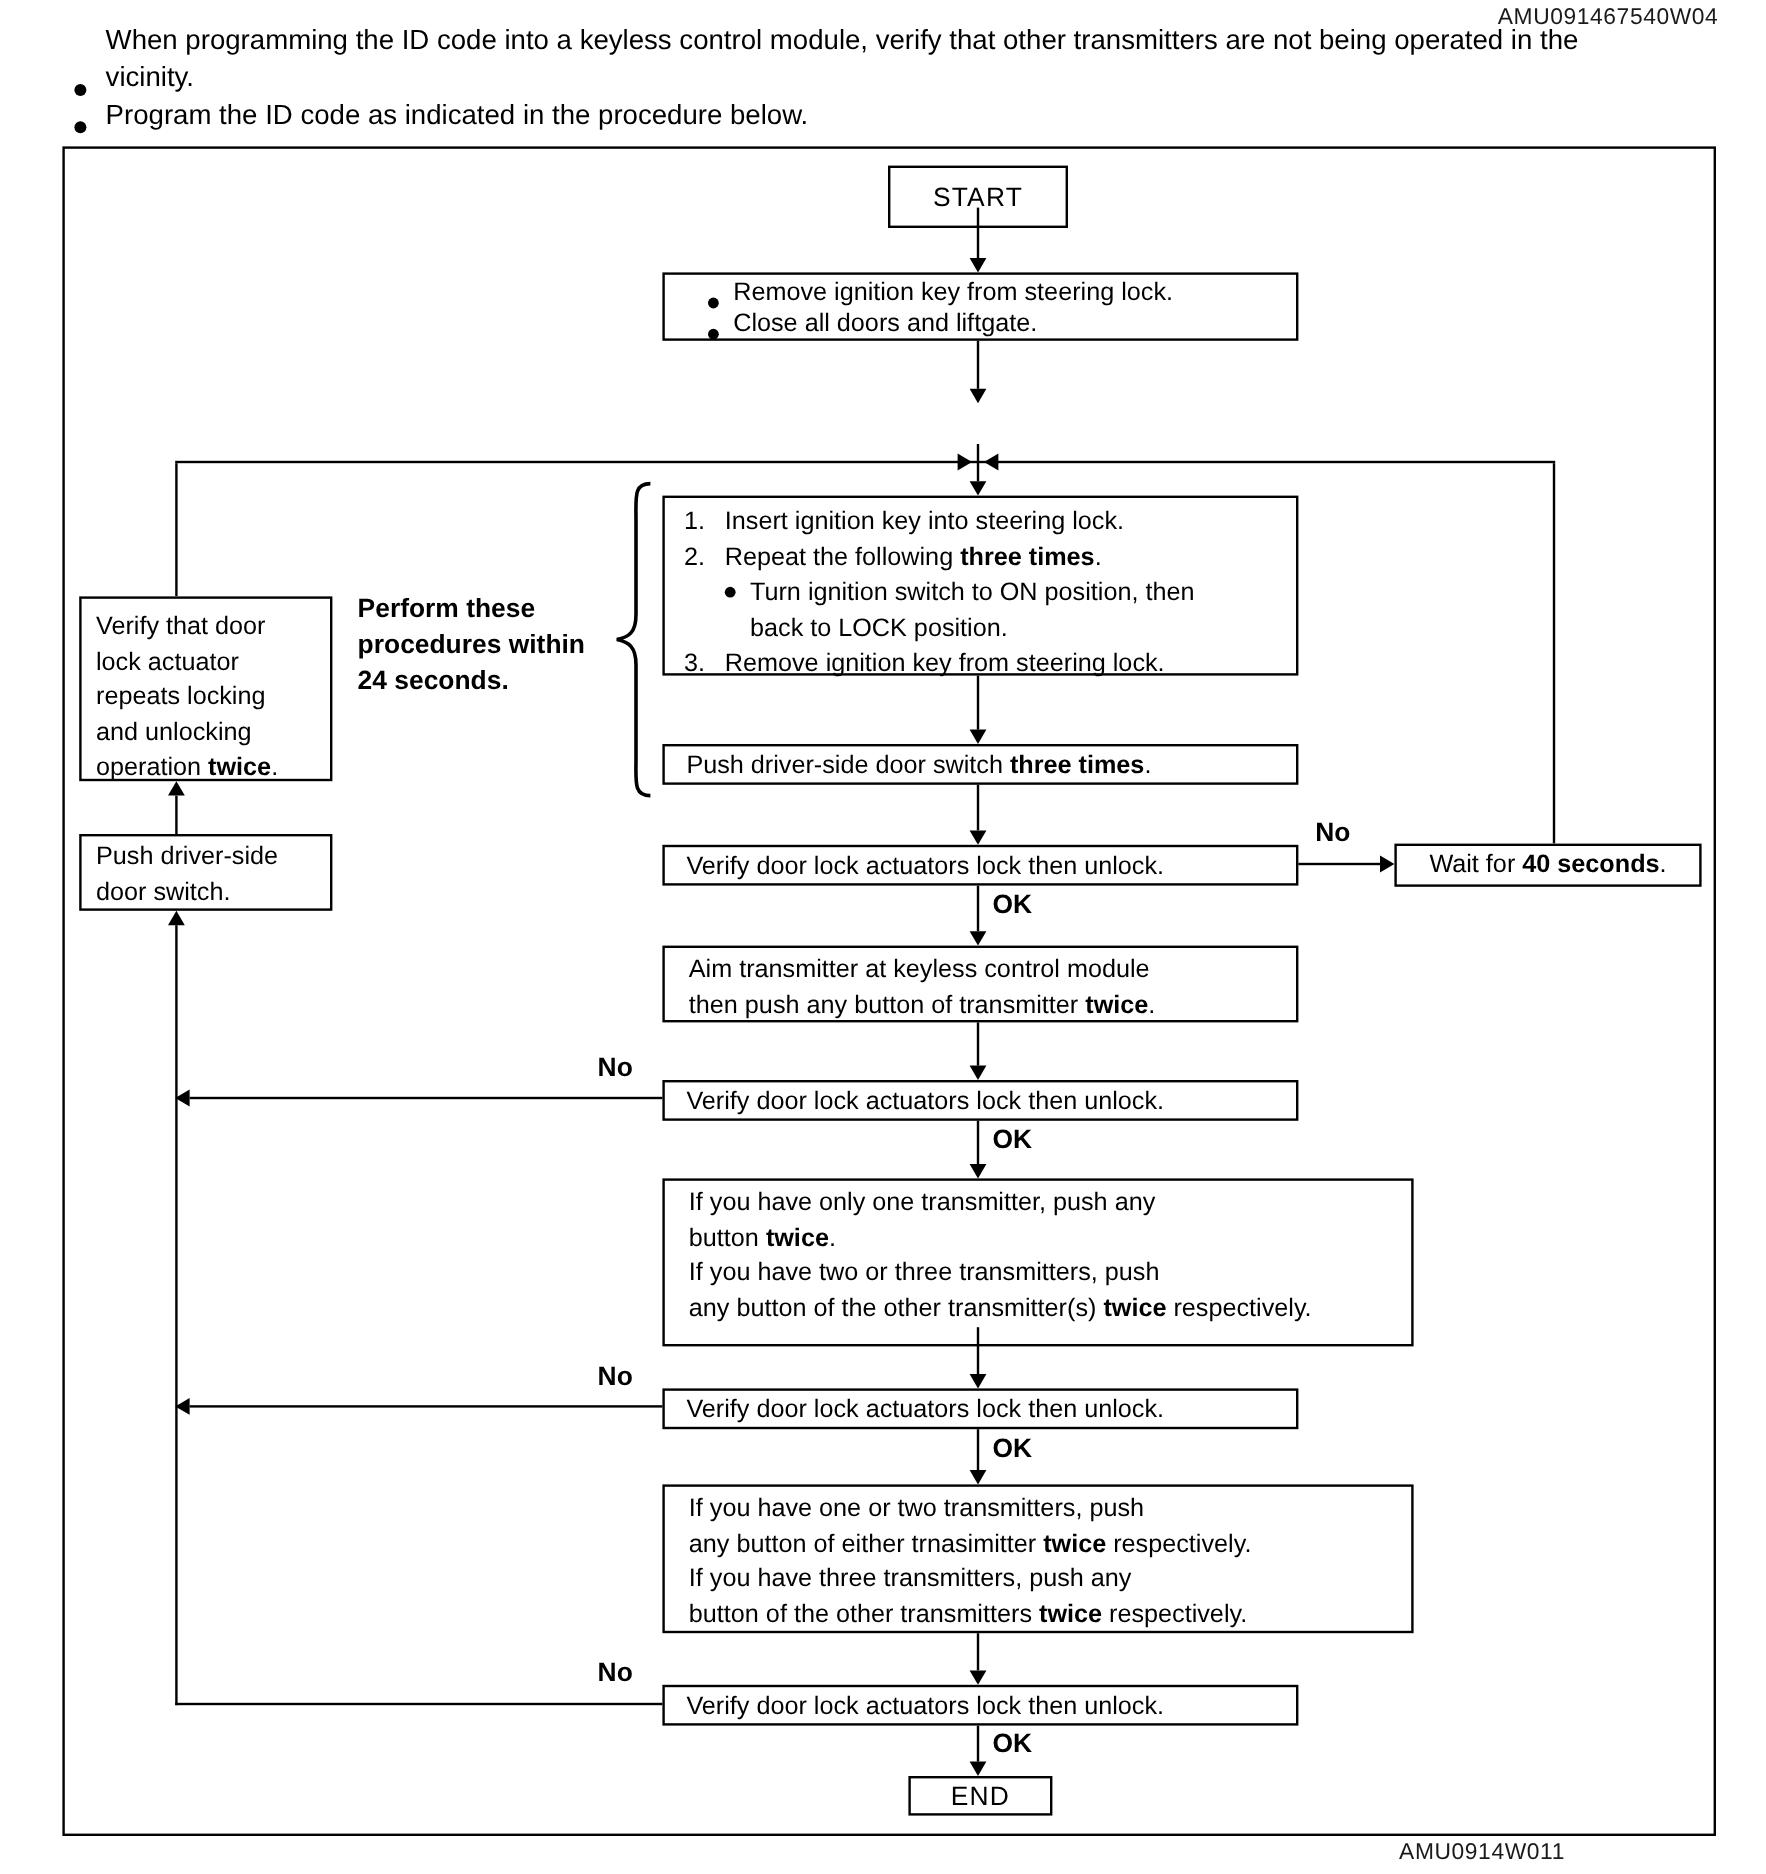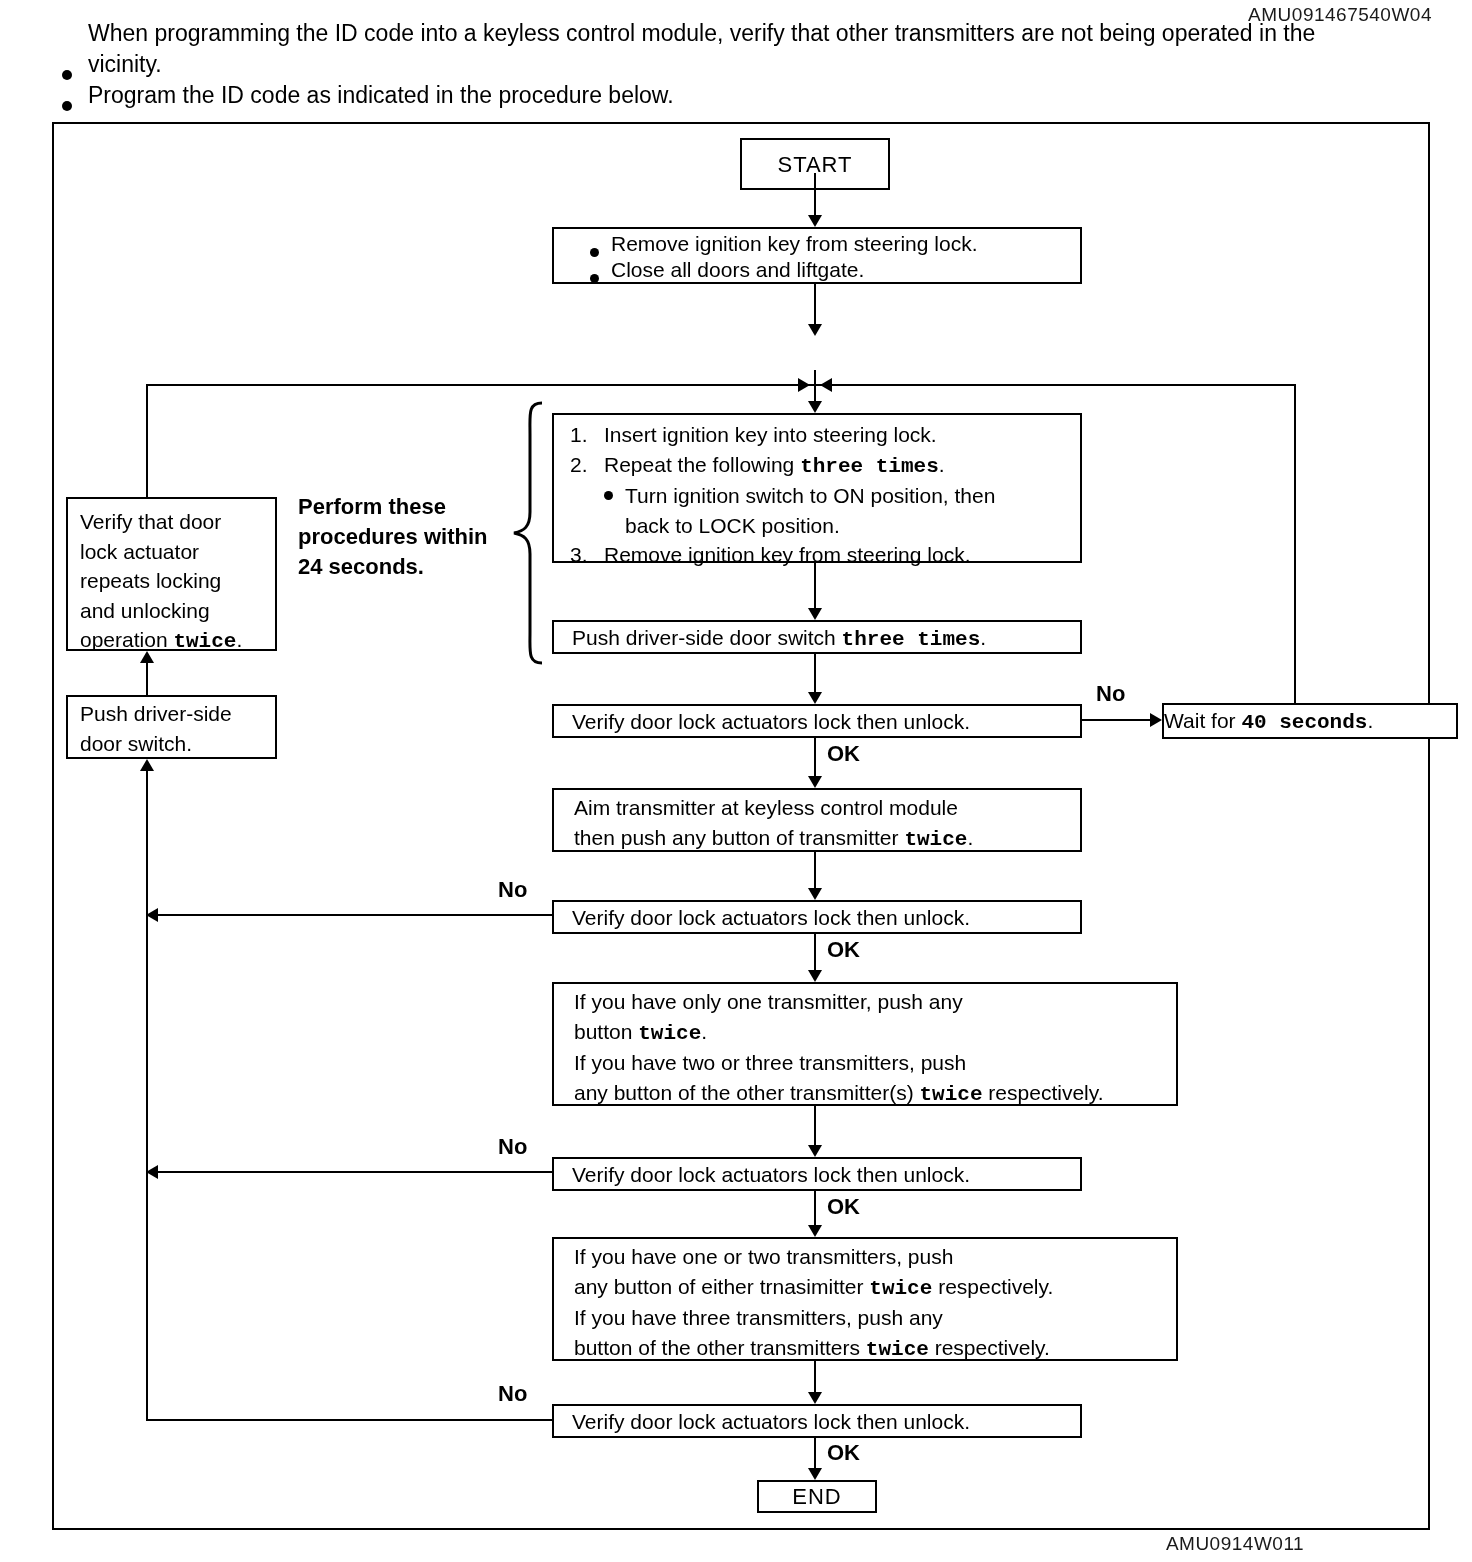--- a/index.html
+++ b/index.html
@@ -23,21 +23,21 @@
   .arr.down{border-left:7px solid transparent;border-right:7px solid transparent;border-top:12px solid #000;}
   .arr.up{border-left:7px solid transparent;border-right:7px solid transparent;border-bottom:12px solid #000;}
   .arr.left{border-top:7px solid transparent;border-bottom:7px solid transparent;border-right:12px solid #000;}
   .arr.right{border-top:7px solid transparent;border-bottom:7px solid transparent;border-left:12px solid #000;}
   .lbl{position:absolute;font-weight:bold;font-size:22px;line-height:24px;}
   .note{position:absolute;font-weight:bold;font-size:22px;line-height:30px;}
   .crow{display:flex;line-height:29.5px;}
   .cnum{flex:0 0 34px;}
   .pad18{padding:2px 6px 0 18px;}
   .multiline{padding:3px 6px 0 20px;line-height:29.5px;}
-  b{font-weight:bold;font-family:Liberation Mono, monospace;}
+  b{font-weight:bold;}
 </style>
 </head>
 <body>
 
 <div class="page">
 
   <div class="code" style="left:1040px;top:4px;width:392px;">AMU091467540W04</div>
 
   <div class="intro">
     <div class="brow">
@@ -117,21 +117,21 @@
 
   <div class="vline" style="left:814px;top:654px;height:38px;"></div>
   <div class="arr down" style="left:808px;top:692px;"></div>
 
   <div class="box pad18" style="left:552px;top:704px;width:530px;height:34px;line-height:28px;">Verify door lock actuators lock then unlock.</div>
 
   <div class="hline" style="left:1082px;top:719px;width:68px;"></div>
   <div class="arr right" style="left:1150px;top:713px;"></div>
   <div class="lbl" style="left:1096px;top:682px;">No</div>
 
-  <div class="box" style="left:1162px;top:703px;width:296px;height:36px;line-height:31px;"><span>Wait for </span><b>40 seconds</b><span>.</span></div>
+  <div class="box" style="left:1162px;top:703px;width:256px;height:36px;text-align:center;line-height:31px;"><span>Wait for </span><b>40 seconds</b><span>.</span></div>
 
   <div class="lbl" style="left:827px;top:742px;">OK</div>
   <div class="vline" style="left:814px;top:738px;height:38px;"></div>
   <div class="arr down" style="left:808px;top:776px;"></div>
 
   <div class="box multiline" style="left:552px;top:788px;width:530px;height:64px;">
     <div>Aim transmitter at keyless control module</div>
     <div><span>then push any button of transmitter </span><b>twice</b><span>.</span></div>
   </div>
 
@@ -140,21 +140,21 @@
 
   <div class="box pad18" style="left:552px;top:900px;width:530px;height:34px;line-height:28px;">Verify door lock actuators lock then unlock.</div>
   <div class="hline" style="left:158px;top:914px;width:394px;"></div>
   <div class="arr left" style="left:146px;top:908px;"></div>
   <div class="lbl" style="left:498px;top:878px;">No</div>
 
   <div class="lbl" style="left:827px;top:938px;">OK</div>
   <div class="vline" style="left:814px;top:934px;height:36px;"></div>
   <div class="arr down" style="left:808px;top:970px;"></div>
 
-  <div class="box multiline" style="left:552px;top:982px;width:626px;height:124px;">
+  <div class="box multiline" style="left:552px;top:982px;width:626px;height:140px;">
     <div>If you have only one transmitter, push any</div>
     <div><span>button </span><b>twice</b><span>.</span></div>
     <div>If you have two or three transmitters, push</div>
     <div><span>any button of the other transmitter(s) </span><b>twice</b><span> respectively.</span></div>
   </div>
 
   <div class="vline" style="left:814px;top:1106px;height:39px;"></div>
   <div class="arr down" style="left:808px;top:1145px;"></div>
 
   <div class="box pad18" style="left:552px;top:1157px;width:530px;height:34px;line-height:28px;">Verify door lock actuators lock then unlock.</div>

